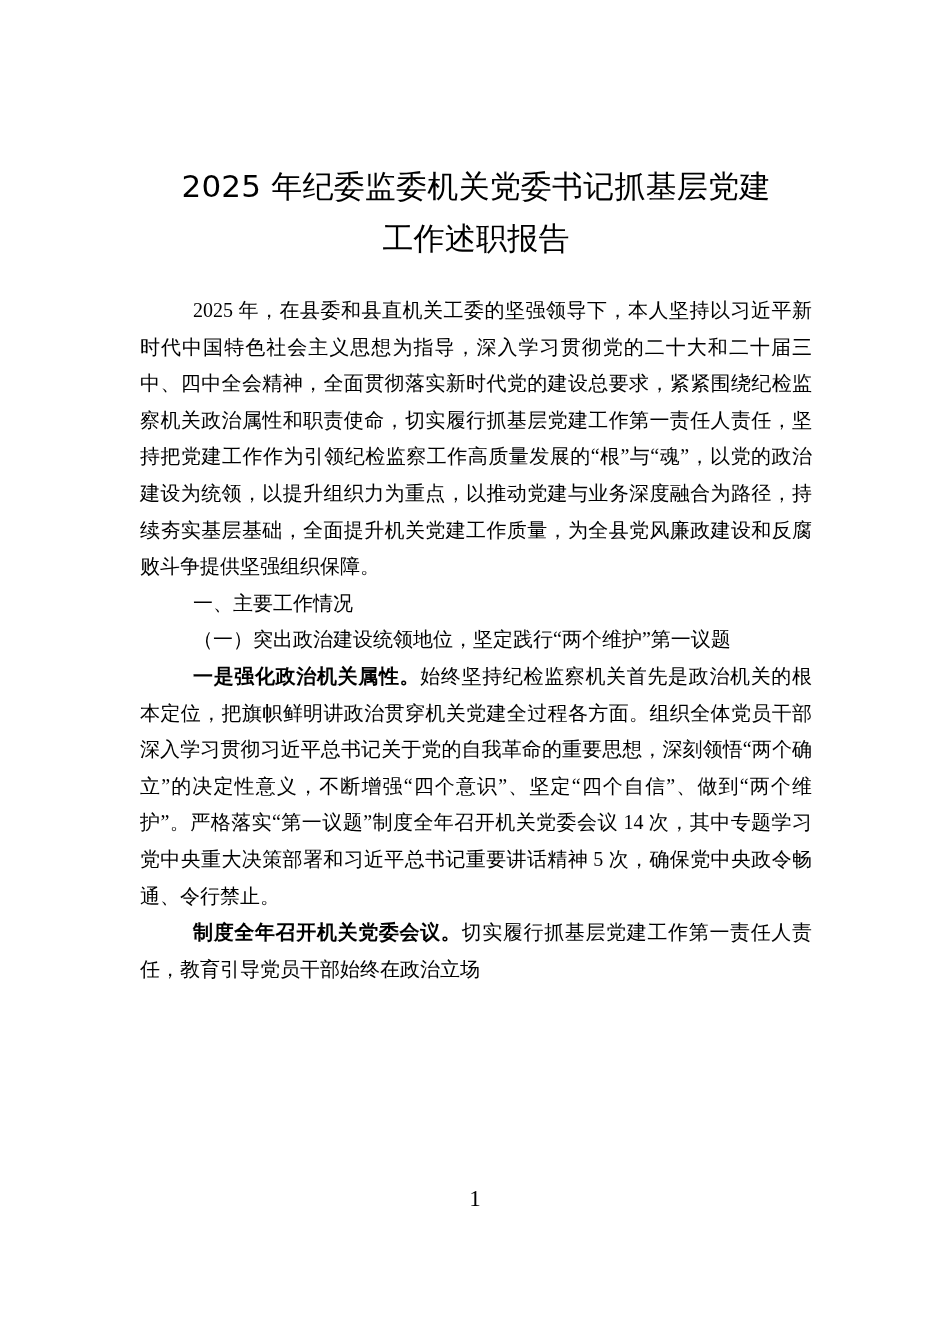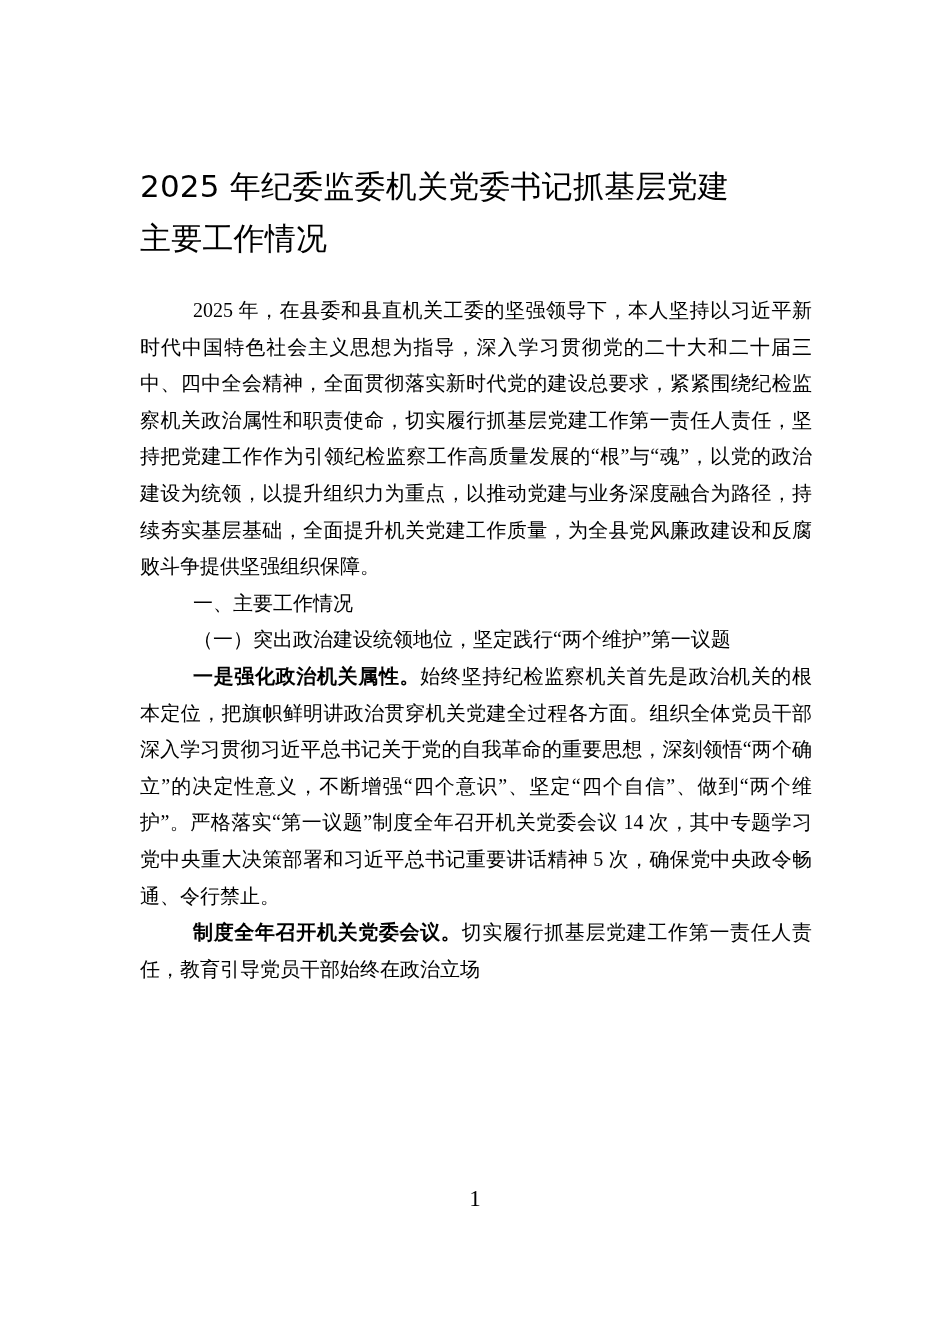--- a/index.html
+++ b/index.html
@@ -22,20 +22,21 @@
   .content {
     position: absolute;
     left: 140px;
     top: 160px;
     width: 672px;
   }
   .doc-title {
     font-size: 31px;
     line-height: 52px;
     font-weight: 500;
+    text-align: center;
     letter-spacing: 0.2px;
     margin: 0 0 28px 0;
     font-family: "DejaVu Sans", "Liberation Sans", sans-serif;
   }
   .doc-title .t-line {
     display: block;
   }
   p.para {
     margin: 0;
     text-indent: 53px;
@@ -62,21 +63,21 @@
 </style>
 </head>
 <body>
 
 <div class="page">
 
   <div class="content">
 
     <h1 class="doc-title">
       <span class="t-line">2025 年纪委监委机关党委书记抓基层党建</span>
-      <span class="t-line">主要工作情况</span>
+      <span class="t-line">工作述职报告</span>
     </h1>
 
     <p class="para">
       <span>2025 年，在县委和县直机关工委的坚强领导下，本人坚持以习近平新时代中国特色社会主义思想为指导，深入学习贯彻党的二十大和二十届三中、四中全会精神，全面贯彻落实新时代党的建设总要求，紧紧围绕纪检监察机关政治属性和职责使命，切实履行抓基层党建工作第一责任人责任，坚持把党建工作作为引领纪检监察工作高质量发展的“根”与“魂”，以党的政治建设为统领，以提升组织力为重点，以推动党建与业务深度融合为路径，持续夯实基层基础，全面提升机关党建工作质量，为全县党风廉政建设和反腐败斗争提供坚强组织保障。</span>
     </p>
 
     <p class="para">
       <span>一、主要工作情况</span>
     </p>
 

